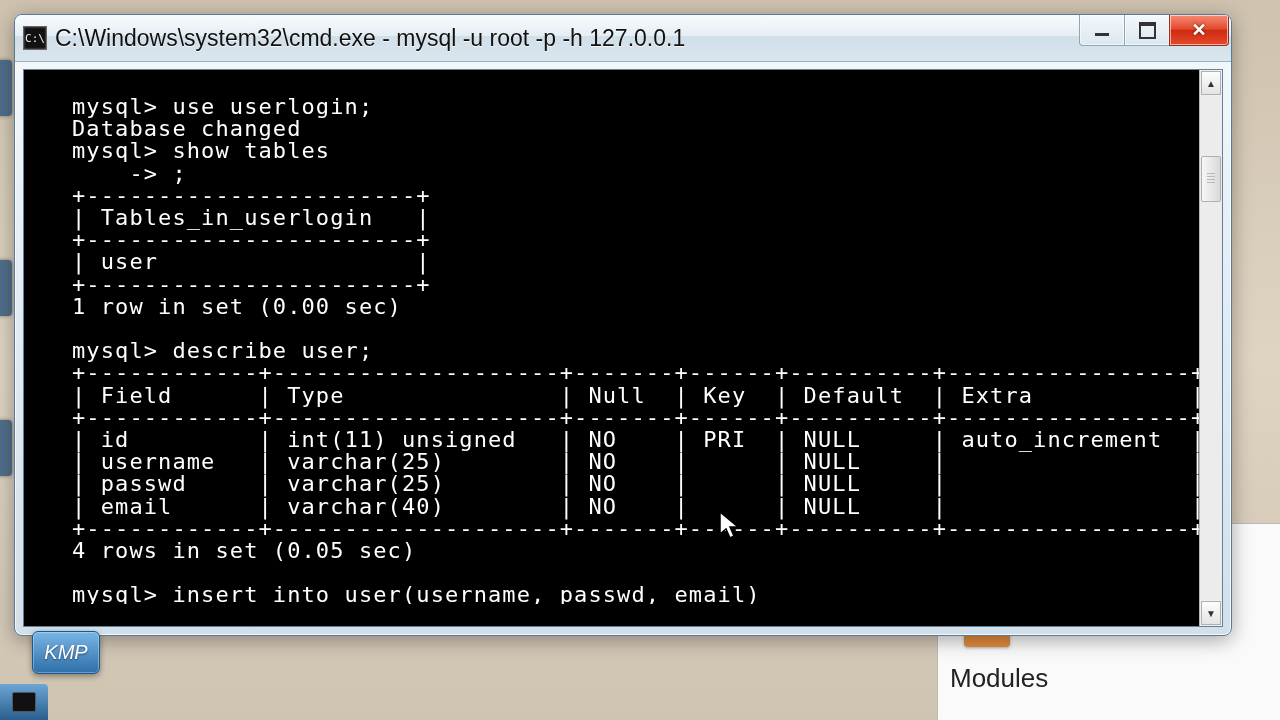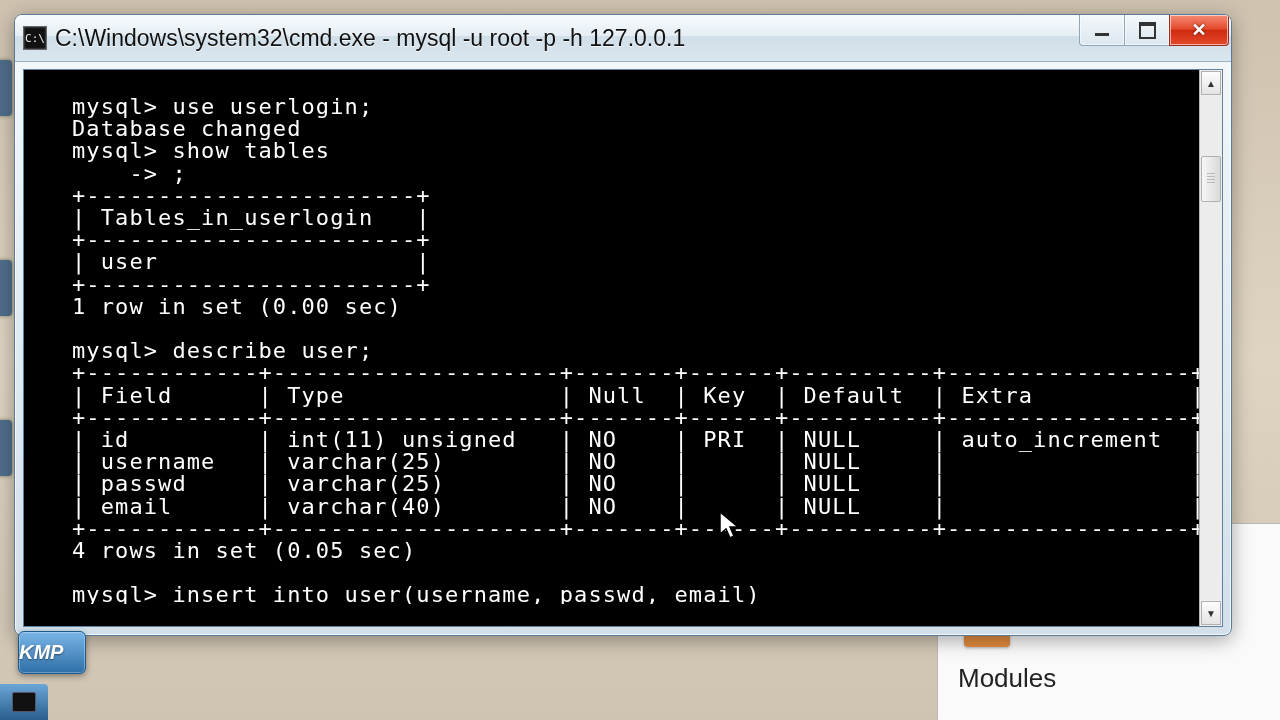--- a/index.html
+++ b/index.html
@@ -216,37 +216,37 @@
     width: 46px;
     height: 22px;
     background: #e38b3e;
     border-radius: 4px;
     margin: 14px 0 16px 14px;
     box-shadow: 0 1px 3px rgba(0,0,0,.3);
   }
   .bg-panel .row3 {
     font-size: 26px;
     color: #222;
-    margin-left: 8px;
+    margin-left: 0;
   }
   
   .kmp {
     position: absolute;
-    left: 18px;
+    left: 32px;
     bottom: 46px;
     width: 66px;
     height: 41px;
     background: linear-gradient(180deg, #7ab5e6, #2e6fa8);
     border: 1px solid #185a8e;
     border-radius: 6px;
     display: flex;
     align-items: center;
-    justify-content: flex-start;
+    justify-content: center;
     color: #fff;
-    font-weight: bold;
+    font-weight: normal;
     font-size: 20px;
     font-style: italic;
     box-shadow: 0 2px 6px rgba(0,0,0,.4), inset 0 0 0 1px rgba(255,255,255,.3);
     text-shadow: 0 1px 2px rgba(0,0,0,.5);
   }
   .tiny-task {
     position: absolute;
     left: 0;
     bottom: 0;
     width: 48px;

